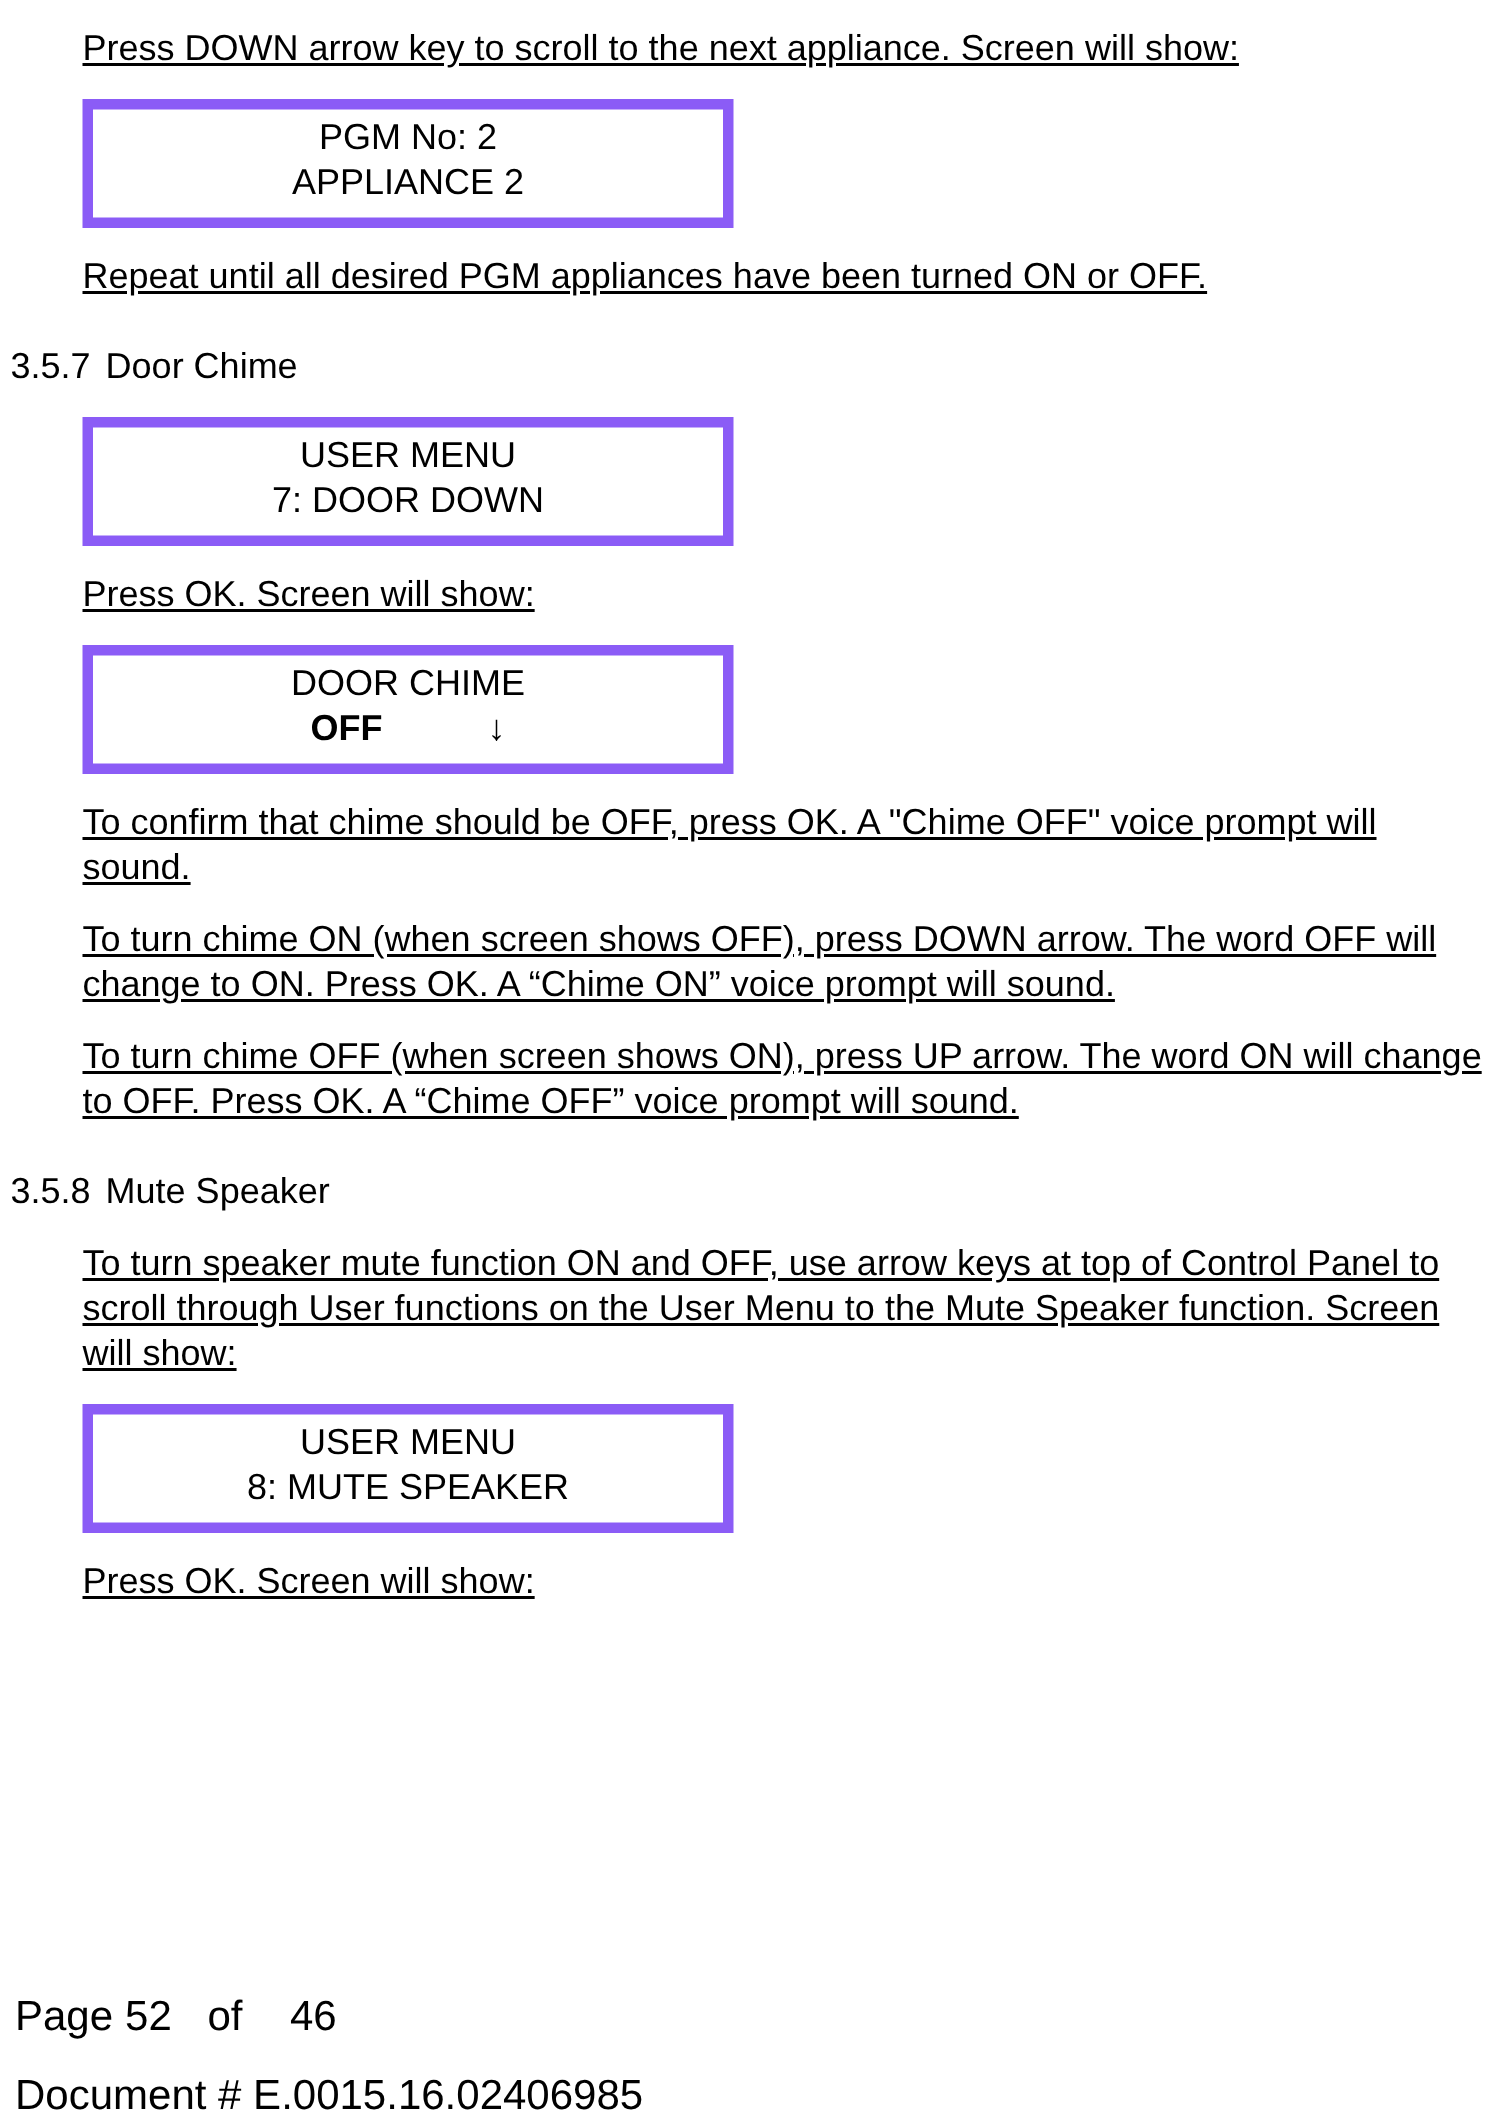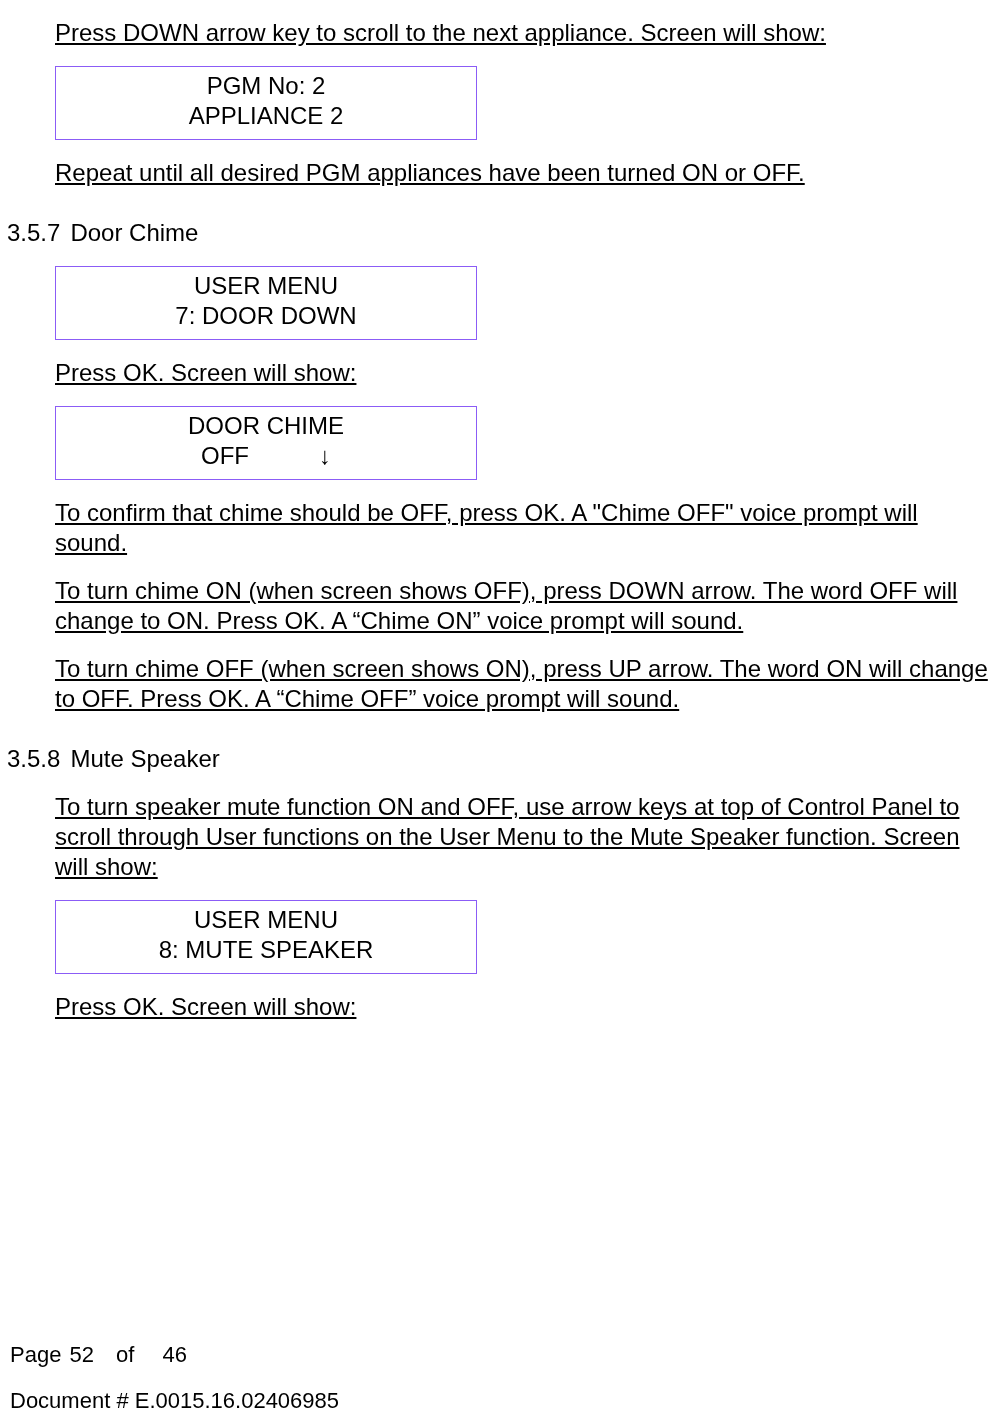--- a/index.html
+++ b/index.html
@@ -29,43 +29,44 @@
   .heading {
     margin: 30px 0 18px 0;
     padding-left: 0;
   }
   .heading-row {
     display: flex;
     gap: 10px;
     margin-left: -48px;
   }
   .lcd {
-    border: 1px solid #8b5cf6;
+    border: 7px solid #8b5cf6;
     width: 420px;
     text-align: center;
     padding: 4px 0 8px 0;
     margin: 12px 0;
     display: flex;
     flex-direction: column;
     align-items: center;
     white-space: pre;
   }
   .lcd-row2 {
     display: flex;
     justify-content: space-between;
     gap: 70px;
+    font-weight: bold;
   }
   .footer {
     position: absolute;
     left: 0;
     bottom: 20px;
     width: 992px;
     padding: 0 40px 0 10px;
     box-sizing: border-box;
-    font-size: 22px;
+    font-size: 28px;
   }
   .footer-row1 {
     margin-bottom: 18px;
     display: flex;
     gap: 8px;
   }
   .footer-row2 {
     display: flex;
     justify-content: flex-start;
     width: 800px;

